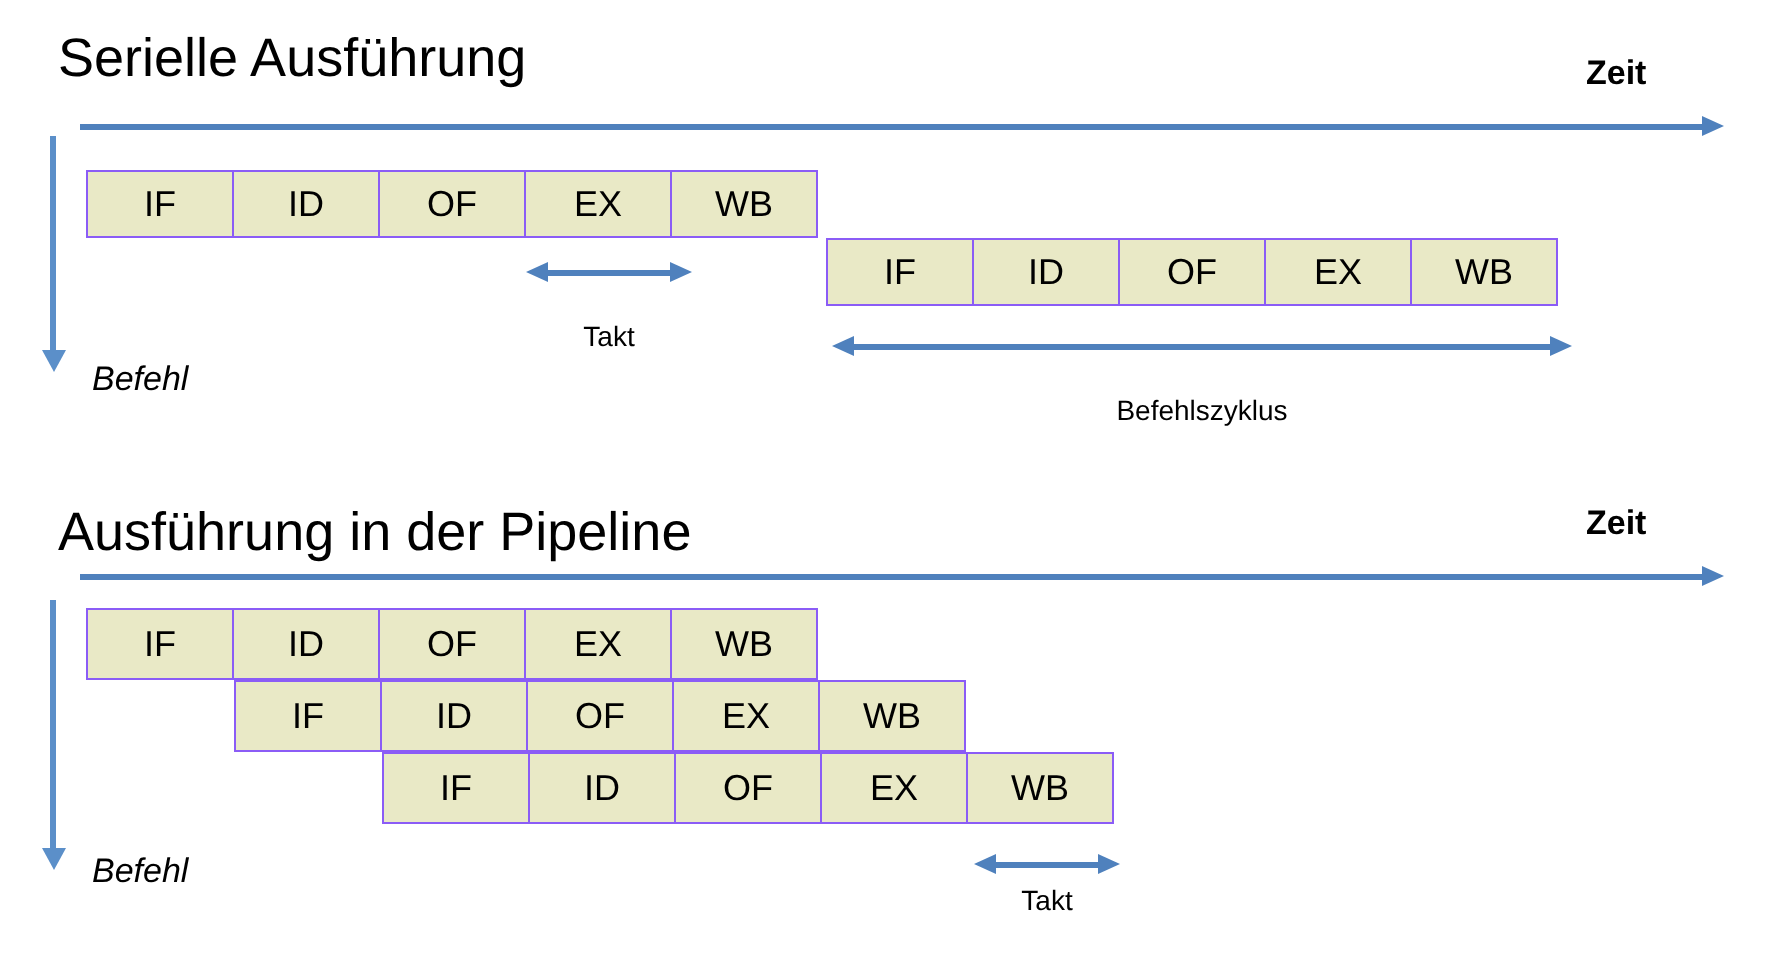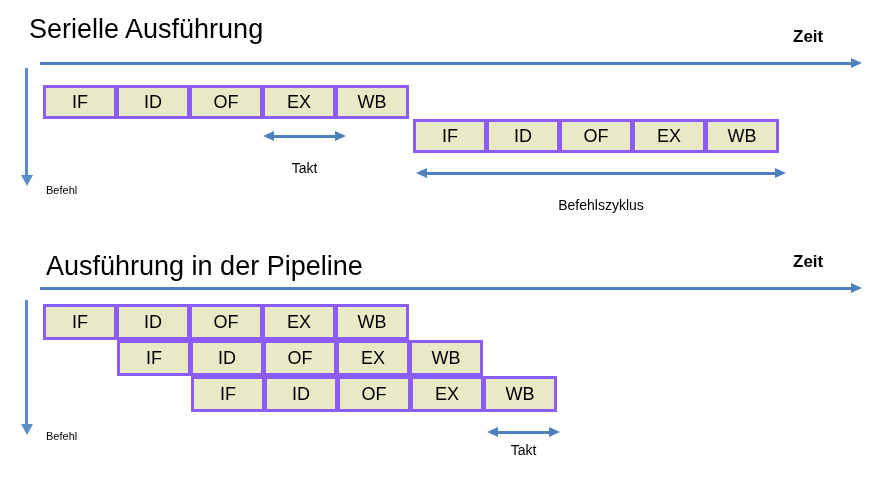--- a/index.html
+++ b/index.html
@@ -24,21 +24,21 @@
   }
   .section-title {
     position: absolute;
     font-size: 27px;
     line-height: 32px;
     letter-spacing: 0px;
     color: #000000;
     white-space: nowrap;
   }
   #title-serial { left: 29px; top: 13px; }
-  #title-pipeline { left: 46px; top: 250px; }
+  #title-pipeline { left: 29px; top: 250px; }
 
   
   .time-axis {
     position: absolute;
     height: 3px;
     background: #4f81bd;
   }
   .time-axis .head {
     position: absolute;
     right: -9px;
@@ -73,21 +73,21 @@
   }
 
   
   .stage-row {
     position: absolute;
     display: flex;
   }
   .stage-box {
     box-sizing: border-box;
     background: #e9e9c6;
-    border: 3px solid #8b5cf6;
+    border: 1px solid #8b5cf6;
     margin-left: -1px;
     display: flex;
     align-items: center;
     justify-content: center;
     font-size: 18px;
     line-height: 18px;
     color: #000000;
   }
   .stage-box:first-child { margin-left: 0; }
 
@@ -115,23 +115,24 @@
   }
   .measure-label {
     position: absolute;
     font-size: 14px;
     line-height: 20px;
     text-align: center;
     white-space: nowrap;
   }
   .side-label {
     position: absolute;
-    font-size: 11px;
+    font-size: 17px;
     line-height: 20px;
     white-space: nowrap;
+    font-style: italic;
   }
 </style>
 </head>
 <body>
 
 <div class="stage">
 
   <div>
 
     <div class="section-title" id="title-serial">Serielle Ausführung</div>

